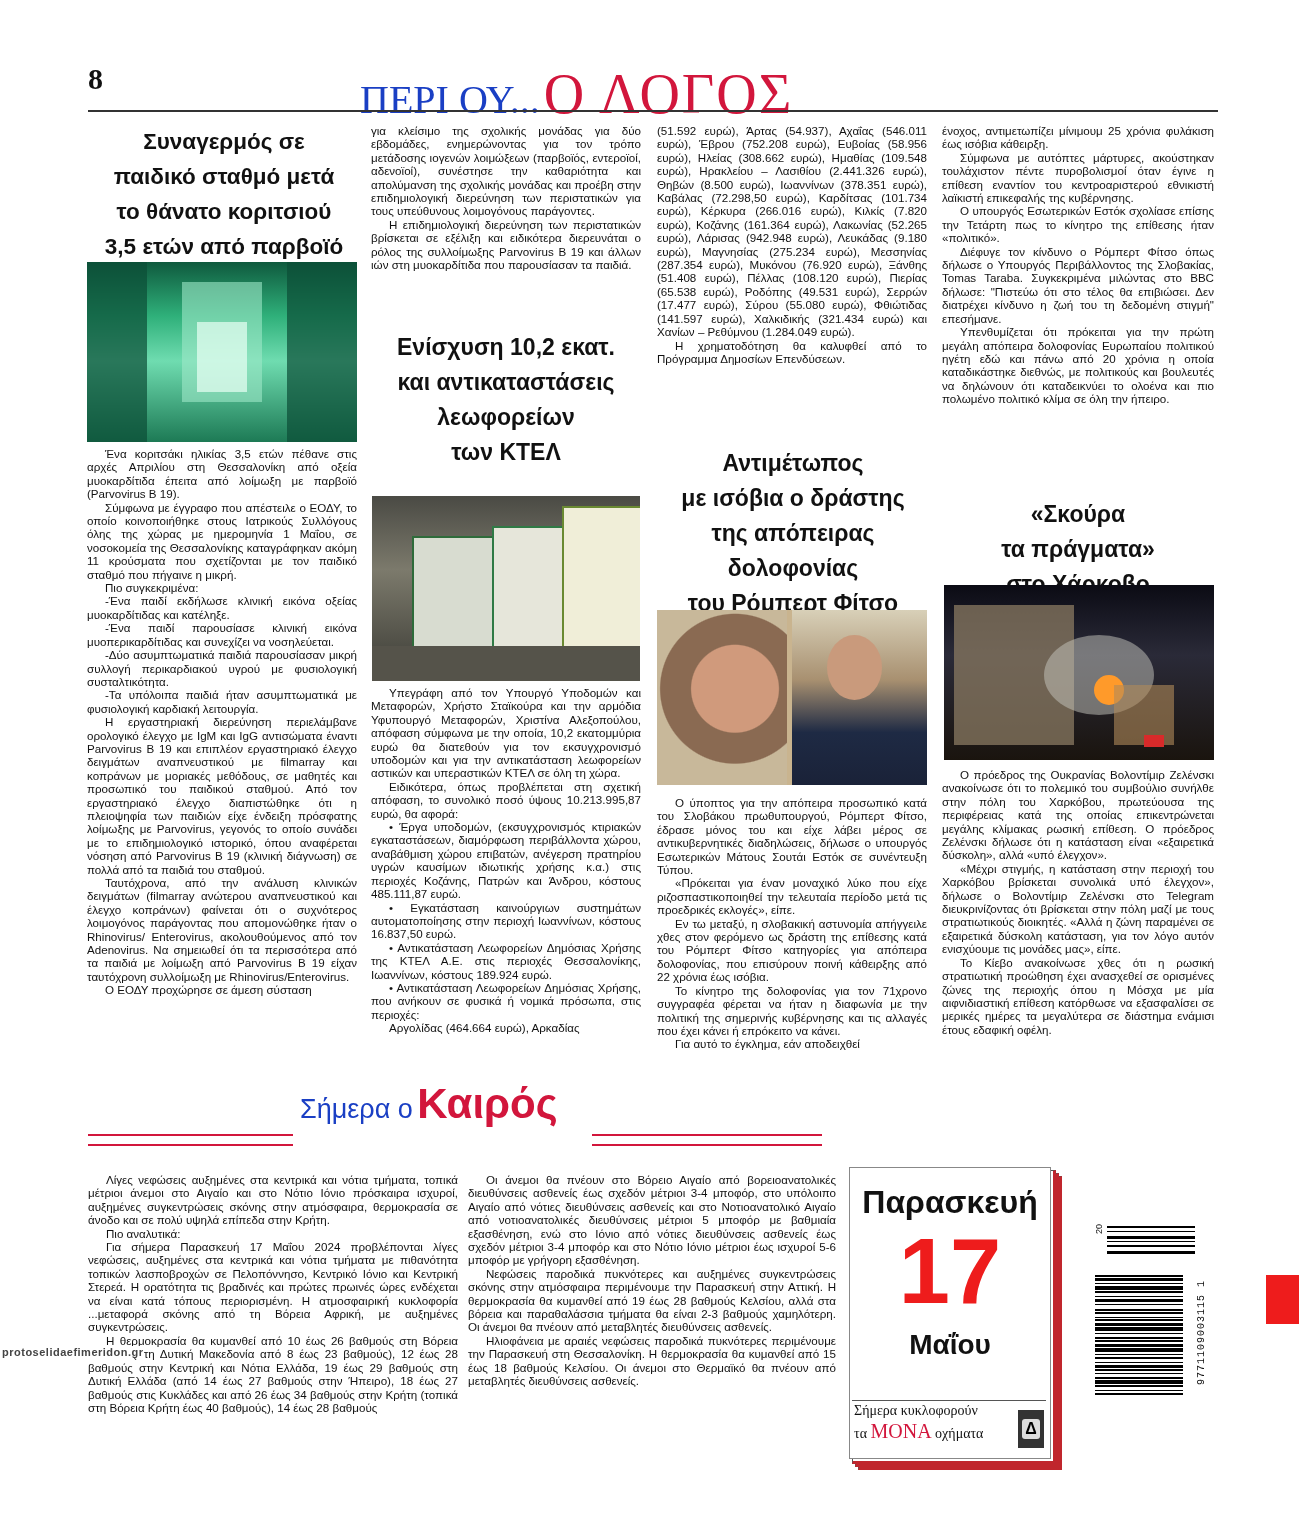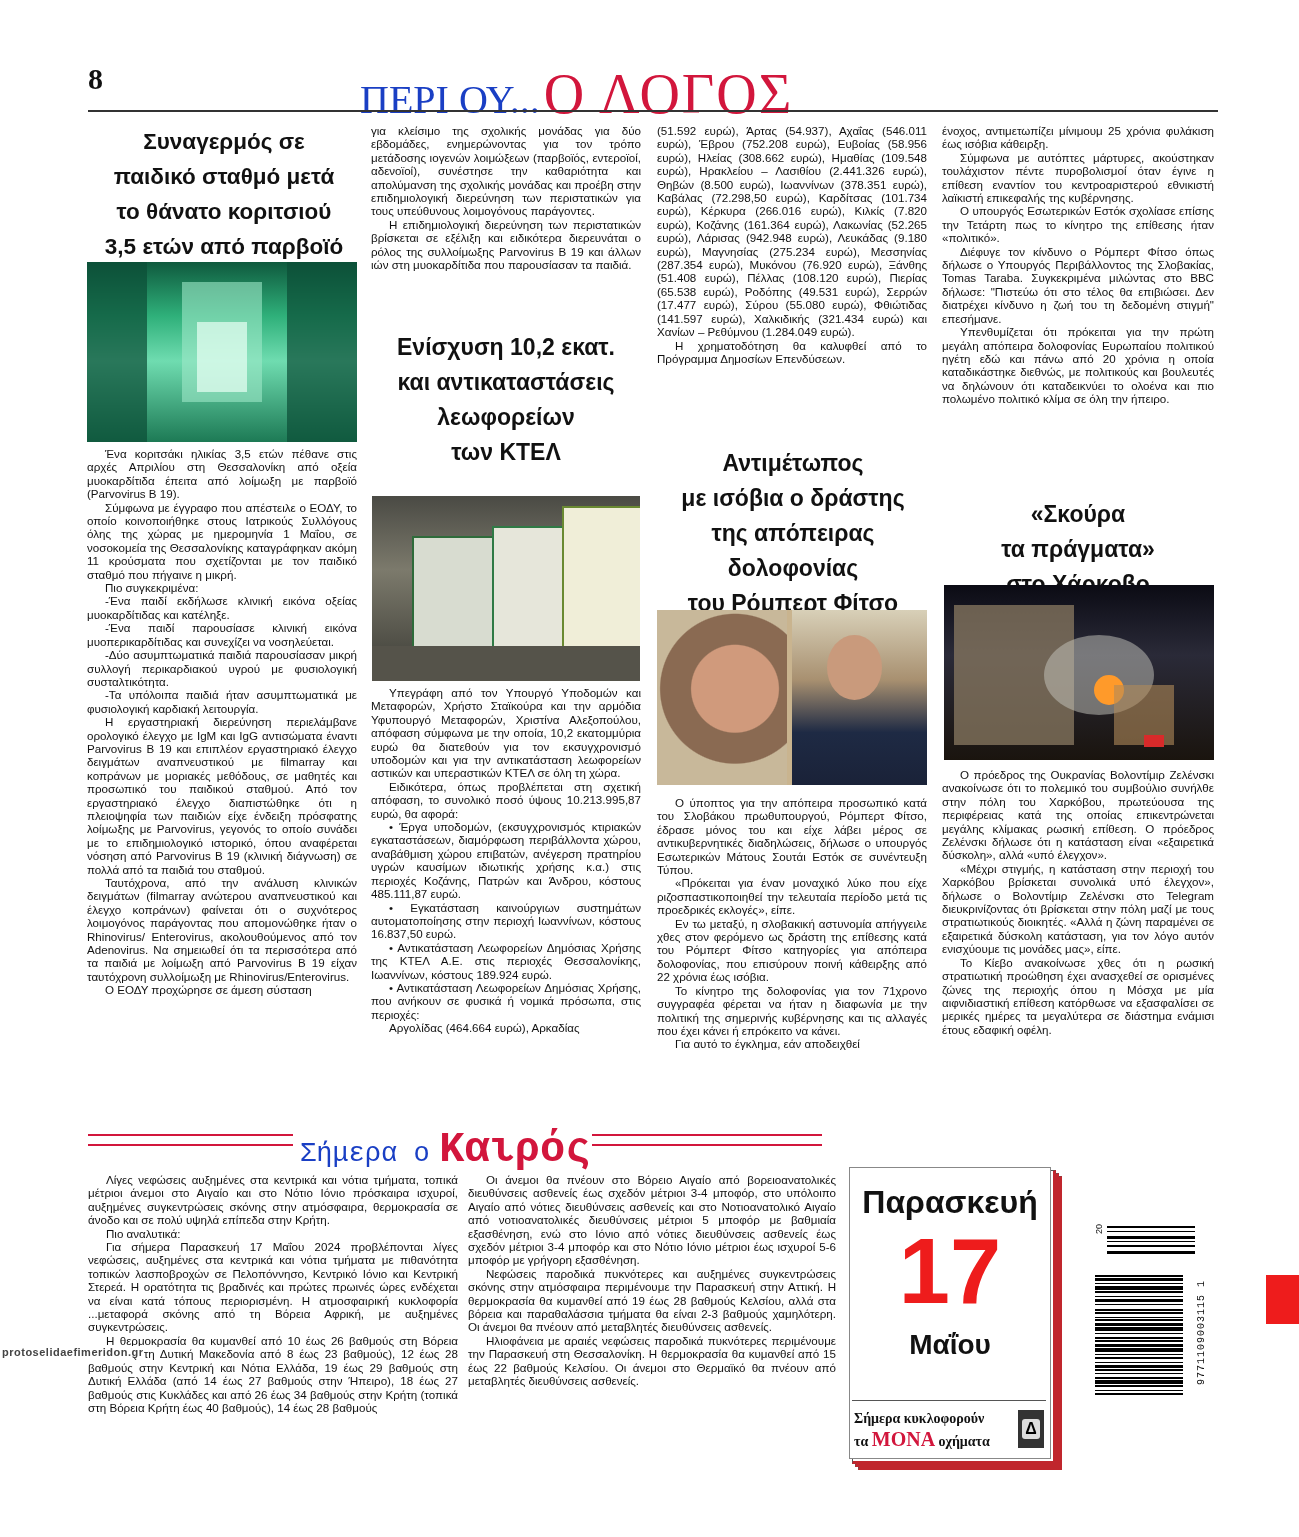--- a/index.html
+++ b/index.html
@@ -9,21 +9,21 @@
   .page-num { left: 88px; top: 62px; font-family: "Liberation Serif", serif; font-weight: bold; font-size: 30px; }
   .masthead { left: 360px; top: 62px; white-space: nowrap; font-family: "Liberation Serif", serif; }
   .masthead .blue { color: #1a3fc4; font-size: 40px; }
   .masthead .red { color: #d2163c; font-size: 56px; letter-spacing: 2px; }
   .rule-top { left: 88px; top: 110px; width: 1130px; height: 2px; background: #333; }
   .col { position: absolute; font-size: 11.6px; line-height: 13.4px; text-align: justify; hyphens: auto; }
   .col p { margin: 0; text-indent: 18px; }
   .col p.noind { text-indent: 0; }
   .headline { position: absolute; font-weight: bold; text-align: center; font-size: 23px; line-height: 35px; color: #111; }
   .photo { position: absolute; overflow: hidden; }
-  .weather-title { left: 300px; top: 1126px; white-space: nowrap; font-family: Liberation Mono, monospace; }
+  .weather-title { left: 300px; top: 1080px; white-space: nowrap; font-family: Liberation Sans, sans-serif; }
   .weather-title .blue { color: #1a3fc4; font-size: 27px; }
   .weather-title .red { color: #d2163c; font-size: 42px; font-weight: bold; }
   .dbl-rule { position: absolute; height: 8px; border-top: 2px solid #d2163c; border-bottom: 2px solid #d2163c; }
   .cal { position: absolute; left: 849px; top: 1167px; width: 200px; height: 290px; background: #fff; border: 1px solid #888; }
   .cal-shadow { position: absolute; width: 200px; height: 290px; background: #fff; border: 1px solid #555; border-bottom: 3px solid #c0262d; border-right: 3px solid #c0262d; }
   .barcode { position: absolute; }
   .barcode div { position: absolute; background: #000; }
 </style>
 </head>
 <body>
@@ -144,34 +144,34 @@
 
 <div class="col" style="left:88px; top:1173px; width:370px;">
   <p>Λίγες νεφώσεις αυξημένες στα κεντρικά και νότια τμήματα, τοπικά μέτριοι άνεμοι στο Αιγαίο και στο Νότιο Ιόνιο πρόσκαιρα ισχυροί, αυξημένες συγκεντρώσεις σκόνης στην ατμόσφαιρα, θερμοκρασία σε άνοδο και σε πολύ υψηλά επίπεδα στην Κρήτη.</p>
   <p>Πιο αναλυτικά:</p>
   <p>Για σήμερα Παρασκευή 17 Μαΐου 2024 προβλέπονται λίγες νεφώσεις, αυξημένες στα κεντρικά και νότια τμήματα με πιθανότητα τοπικών λασποβροχών σε Πελοπόννησο, Κεντρικό Ιόνιο και Κεντρική Στερεά. Η ορατότητα τις βραδινές και πρώτες πρωινές ώρες ενδέχεται να είναι κατά τόπους περιορισμένη. Η ατμοσφαιρική κυκλοφορία ...μεταφορά σκόνης από τη Βόρεια Αφρική, με αυξημένες συγκεντρώσεις.</p>
   <p>Η θερμοκρασία θα κυμανθεί από 10 έως 26 βαθμούς στη Βόρεια Ελλάδα (στη Δυτική Μακεδονία από 8 έως 23 βαθμούς), 12 έως 28 βαθμούς στην Κεντρική και Νότια Ελλάδα, 19 έως 29 βαθμούς στη Δυτική Ελλάδα (από 14 έως 27 βαθμούς στην Ήπειρο), 18 έως 27 βαθμούς στις Κυκλάδες και από 26 έως 34 βαθμούς στην Κρήτη (τοπικά στη Βόρεια Κρήτη έως 40 βαθμούς), 14 έως 28 βαθμούς</p>
 </div>
 <div class="col" style="left:468px; top:1173px; width:368px;">
   <p>Οι άνεμοι θα πνέουν στο Βόρειο Αιγαίο από βορειοανατολικές διευθύνσεις ασθενείς έως σχεδόν μέτριοι 3-4 μποφόρ, στο υπόλοιπο Αιγαίο από νότιες διευθύνσεις ασθενείς και στο Νοτιοανατολικό Αιγαίο από νοτιοανατολικές διευθύνσεις μέτριοι 5 μποφόρ με βαθμιαία εξασθένηση, ενώ στο Ιόνιο από νότιες διευθύνσεις ασθενείς έως σχεδόν μέτριοι 3-4 μποφόρ και στο Νότιο Ιόνιο μέτριοι έως ισχυροί 5-6 μποφόρ με γρήγορη εξασθένηση.</p>
   <p>Νεφώσεις παροδικά πυκνότερες και αυξημένες συγκεντρώσεις σκόνης στην ατμόσφαιρα περιμένουμε την Παρασκευή στην Αττική. Η θερμοκρασία θα κυμανθεί από 19 έως 28 βαθμούς Κελσίου, αλλά στα βόρεια και παραθαλάσσια τμήματα θα είναι 2-3 βαθμούς χαμηλότερη. Οι άνεμοι θα πνέουν από μεταβλητές διευθύνσεις ασθενείς.</p>
-  <p>Ηλιοφάνεια με αραιές νεφώσεις παροδικά πυκνότερες περιμένουμε την Παρασκευή στη Θεσσαλονίκη. Η θερμοκρασία θα κυμανθεί από 15 έως 22 βαθμούς Κελσίου. Οι άνεμοι στο Θερμαϊκό θα πνέουν από μεταβλητές διευθύνσεις ασθενείς.</p>
+  <p>Ηλιοφάνεια με αραιές νεφώσεις παροδικά πυκνότερες περιμένουμε την Παρασκευή στη Θεσσαλονίκη. Η θερμοκρασία θα κυμανθεί από 15 έως 18 βαθμούς Κελσίου. Οι άνεμοι στο Θερμαϊκό θα πνέουν από μεταβλητές διευθύνσεις ασθενείς.</p>
 </div>
 
 <div class="abs" style="left:2px; top:1346px; font-size:11px; font-weight:bold; color:#444; letter-spacing:0.5px; background:#fff;">protoselidaefimeridon.gr</div>
 
 <div class="cal-shadow" style="left:858px; top:1176px;"></div>
 <div class="cal-shadow" style="left:855px; top:1173px;"></div>
 <div class="cal-shadow" style="left:852px; top:1170px;"></div>
 <div class="cal">
   <div style="text-align:center; font-weight:bold; font-size:32px; margin-top:16px;">Παρασκευή</div>
   <div style="text-align:center; font-weight:bold; font-size:92px; line-height:92px; color:#ee1c1c; margin-top:4px;">17</div>
   <div style="text-align:center; font-weight:bold; font-size:28px; margin-top:12px;">Μαΐου</div>
   <div style="position:absolute; left:2px; right:4px; top:232px; border-top:1px solid #555;"></div>
-  <div style="position:absolute; left:4px; top:240px; font-family:'Liberation Serif', serif; font-weight:bold; font-size:14px; line-height:21px;">
+  <div style="position:absolute; left:4px; top:232px; font-family:'Liberation Serif', serif; font-weight:normal; font-size:14px; line-height:21px;">
     <div>Σήμερα κυκλοφορούν</div>
     <div>
       <span>τα</span>
       <span style="color:#d2163c; font-size:20px;">ΜΟΝΑ</span>
       <span>οχήματα</span>
     </div>
   </div>
   <div style="position:absolute; right:6px; top:242px; width:26px; height:38px; background:#333; color:#fff; text-align:center; font-weight:bold; font-size:16px; line-height:38px;">
     <span style="display:inline-block; background:#ddd; color:#000; width:18px; line-height:20px; border-radius:3px;">Δ</span>
   </div>

